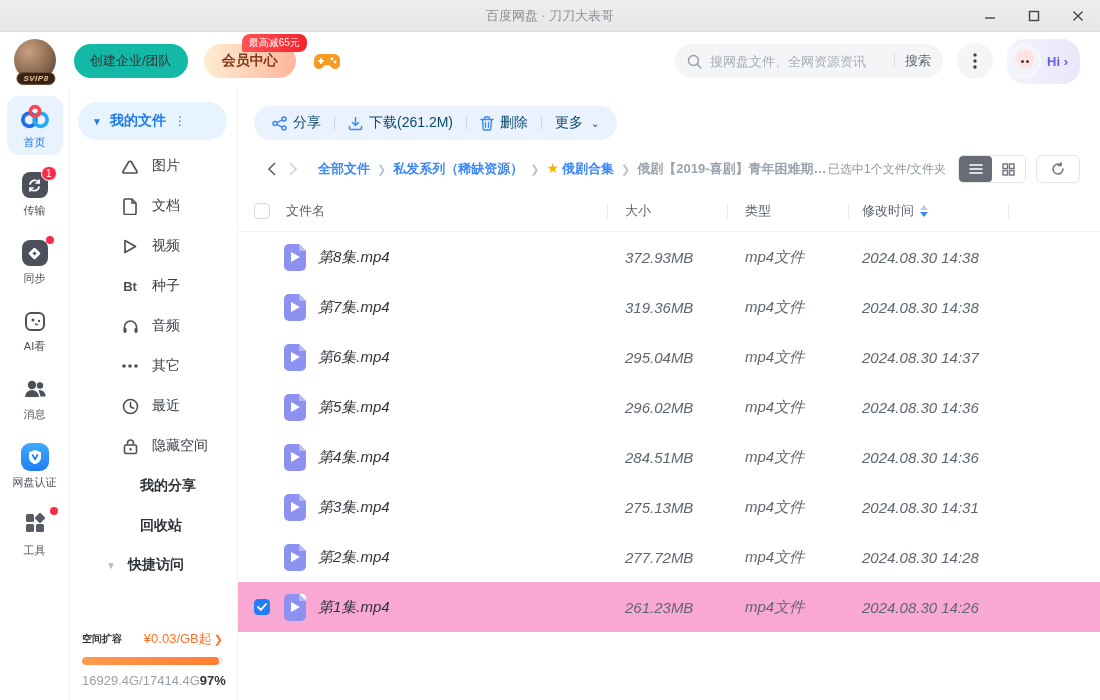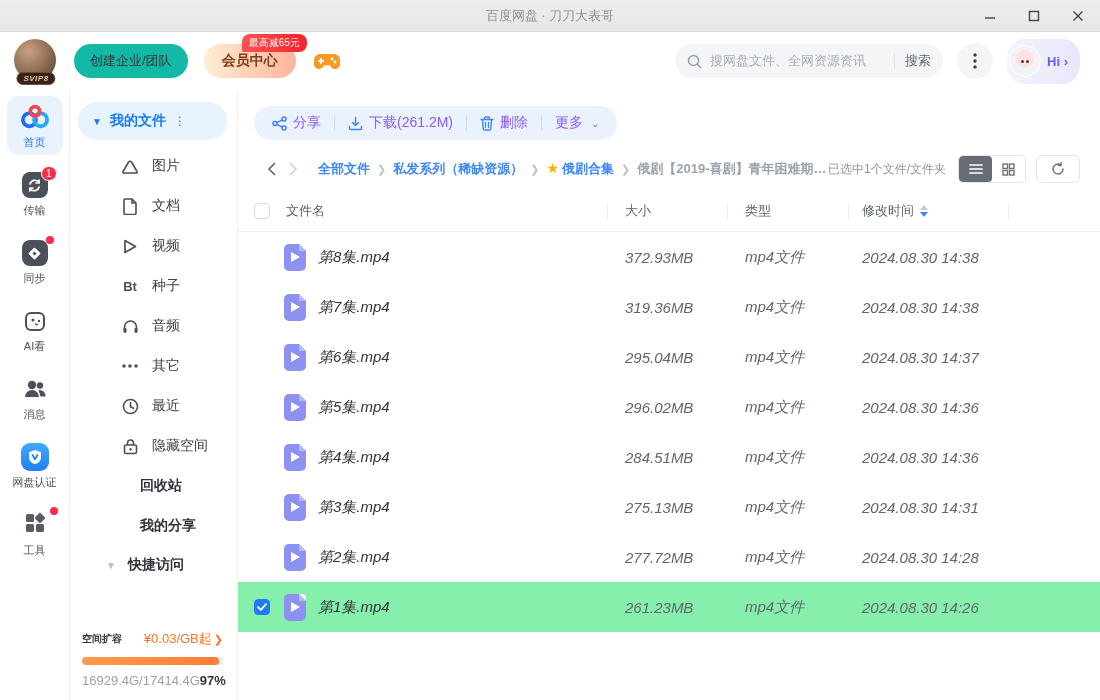--- a/index.html
+++ b/index.html
@@ -27,21 +27,21 @@
   .vip-wrap { position:relative; margin-right:18px; }
   .vip-btn { background:linear-gradient(90deg,#fdedd2,#ffb59c); border-radius:17px; height:34px;
     padding:0 18px; font-size:14px; font-weight:bold; color:#83391b; display:flex; align-items:center; cursor:pointer; }
   .vip-badge { position:absolute; top:-10px; left:38px; background:linear-gradient(90deg,#ff5252,#f5222d);
     color:#fff; font-size:10px; padding:2px 7px; border-radius:8px 8px 8px 2px; white-space:nowrap; }
   .gamepad { margin-right:auto; display:flex; align-items:center; cursor:pointer; }
 
   .search-pill { display:flex; align-items:center; background:#f4f5f7; border-radius:18px;
     height:34px; width:268px; padding:0 12px; margin-right:14px; }
   .search-pill input { border:0; outline:0; background:transparent; flex:1; font-size:13px; color:#333;
-    font-family:Liberation Serif, serif; min-width:0; }
+    font-family:Liberation Sans, sans-serif; min-width:0; }
   .search-pill input::placeholder { color:#a8aeb8; }
   .search-div { width:1px; height:16px; background:#dfe2e6; margin:0 10px; }
   .search-go { font-size:13px; color:#5f6670; cursor:pointer; white-space:nowrap; }
   .kebab-btn { width:36px; height:36px; border-radius:50%; background:#f4f5f7; display:flex;
     align-items:center; justify-content:center; margin-right:14px; cursor:pointer; }
   .hi-pill { height:45px; border-radius:18px; background:linear-gradient(90deg,#f3f4fd,#e7e7fa);
     display:flex; align-items:center; padding:0 12px 0 2px; cursor:pointer; }
   .hi-avatar { width:32px; height:32px; border-radius:50%; background:radial-gradient(circle at 50% 42%, #ffe3e3 0 38%, #f2f3f8 40% 100%);
     border:1px solid #fff; margin-right:6px; position:relative; }
   .hi-avatar::before, .hi-avatar::after { content:""; position:absolute; width:3px; height:3px; border-radius:50%;
@@ -95,21 +95,21 @@
   .expand-price { font-size:13px; color:#ff7224; }
   .expand-chev { color:#ff7224; font-size:11px; margin-left:2px; }
   .bar { height:8px; border-radius:4px; background:#ebebeb; overflow:hidden; margin-bottom:8px; }
   .bar-fill { height:100%; border-radius:4px; background:linear-gradient(90deg,#ff9b4d,#ff7d35); }
   .usage-row { font-size:13px; color:#9aa0a8; }
   .usage-row b { color:#33373d; }
 
   
   .main { flex:1; padding-top:16px; background:#fff; min-width:0; }
   .toolbar { margin-left:16px; display:inline-flex; align-items:center; background:#e9f2fd;
-    border-radius:18px; height:34px; padding:0 18px; color:#8b5cf6; font-size:14px; }
+    border-radius:18px; height:34px; padding:0 18px; color:#0c4a6e; font-size:14px; }
   .tool-btn { display:flex; align-items:center; gap:6px; cursor:pointer; white-space:nowrap; }
   .tool-div { width:1px; height:14px; background:#c7daf6; margin:0 13px; }
   .tool-chev { font-size:10px; margin-left:2px; }
 
   .crumb-row { display:flex; align-items:center; margin:14px 20px 0 22px; height:30px; }
   .nav-arrow { width:22px; display:flex; align-items:center; justify-content:center; cursor:pointer; }
   .crumbs { display:flex; align-items:center; margin-left:14px; min-width:0; flex:1; }
   .crumb { font-size:13px; font-weight:bold; color:#3d87f6; cursor:pointer; white-space:nowrap; }
   .crumb-sep { color:#b9c3cf; font-size:11px; margin:0 7px; }
   .crumb-star { color:#f7b500; font-size:14px; margin-right:3px; }
@@ -133,21 +133,21 @@
   .cb { width:16px; height:16px; border-radius:4px; border:1px solid #d4d9de; background:#fff;
     display:flex; align-items:center; justify-content:center; cursor:pointer; }
   .sort-ic { display:flex; flex-direction:column; gap:2px; cursor:pointer; }
   .sort-ic .tri-up { width:0; height:0; border-left:4px solid transparent; border-right:4px solid transparent;
     border-bottom:5px solid #c3c9d0; }
   .sort-ic .tri-dn { width:0; height:0; border-left:4px solid transparent; border-right:4px solid transparent;
     border-top:5px solid #3d87f6; }
 
   .frow { height:50px; font-size:15px; color:#5f6670; cursor:pointer;font-style:italic; }
   .frow .cb { visibility:hidden; }
-  .frow.selected { background:#86efac; }
+  .frow.selected { background:#f9a8d4; }
   .frow.selected .cb { visibility:visible; background:#1f7ef5; border-color:#1f7ef5; }
   .cname { display:flex; align-items:center; min-width:0; }
   .fname { color:#2f3338; margin-left:12px; white-space:nowrap; }
   .csize,.ctype { padding-left:18px; }
   .ctime { padding-left:14px; }
   .ficon { width:22px; height:27px; border-radius:5px; background:#8d92f0; position:relative; flex:0 0 auto; }
   .ficon .fold { position:absolute; top:0; right:0; width:0; height:0;
     border-top:7px solid #fff; border-left:7px solid #b6baf6; border-radius:0 4px 0 0; }
   .ficon .play { position:absolute; left:7px; top:8px; width:0; height:0;
     border-left:9px solid #fff; border-top:5.5px solid transparent; border-bottom:5.5px solid transparent; }
@@ -374,22 +374,22 @@
       <span class="cic">
         <svg width="15" height="17" viewBox="0 0 15 17">
             <rect x="1.5" y="7" width="12" height="8.5" rx="1.5" fill="none" stroke="#4c5158" stroke-width="1.6"></rect>
             <path d="M4.5 7 V5 a3 3 0 0 1 6 0 v2" fill="none" stroke="#4c5158" stroke-width="1.6"></path>
             <circle cx="7.5" cy="11.2" r="1.2" fill="#4c5158"></circle>
           </svg>
       </span>
       <span class="clabel">隐藏空间</span>
     </div>
 
+    <div class="plain-item">我的分享</div>
     <div class="plain-item">回收站</div>
-    <div class="plain-item">我的分享</div>
 
     <div class="quick-row">
       <span class="caret">▼</span>
       <span class="qlabel">快捷访问</span>
     </div>
 
     <div class="storage">
       <div class="expand-row">
         <span class="expand-label">空间扩容</span>
         <span class="expand-price">¥0.03/GB起</span>

